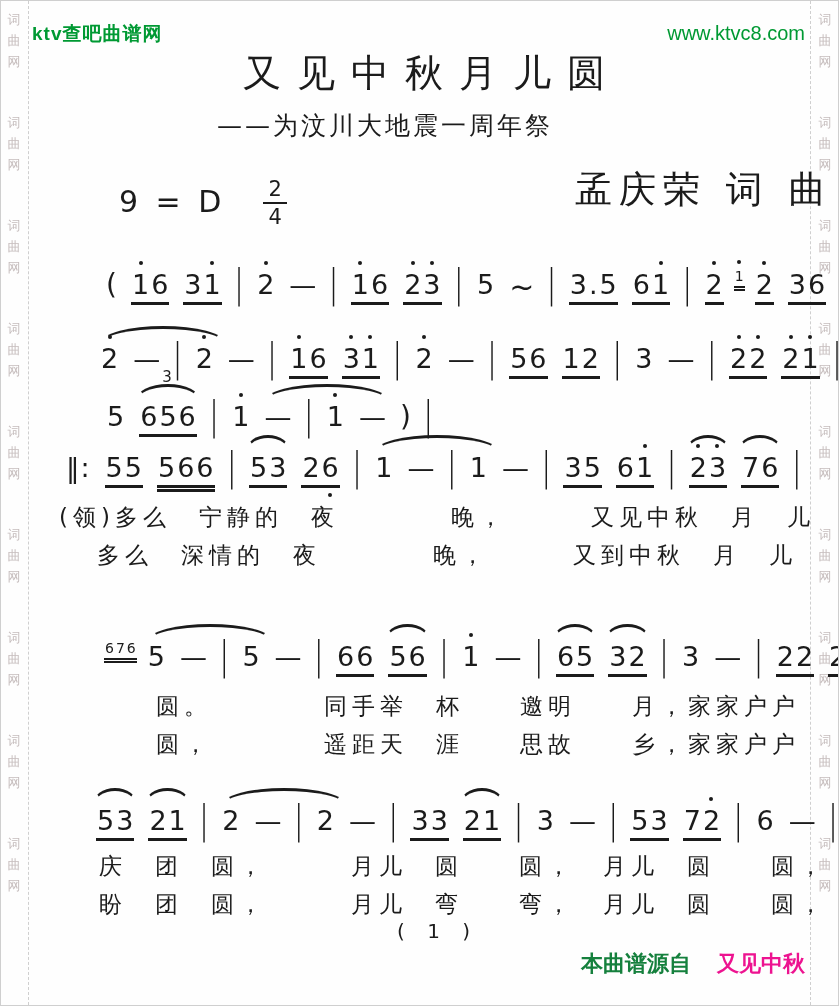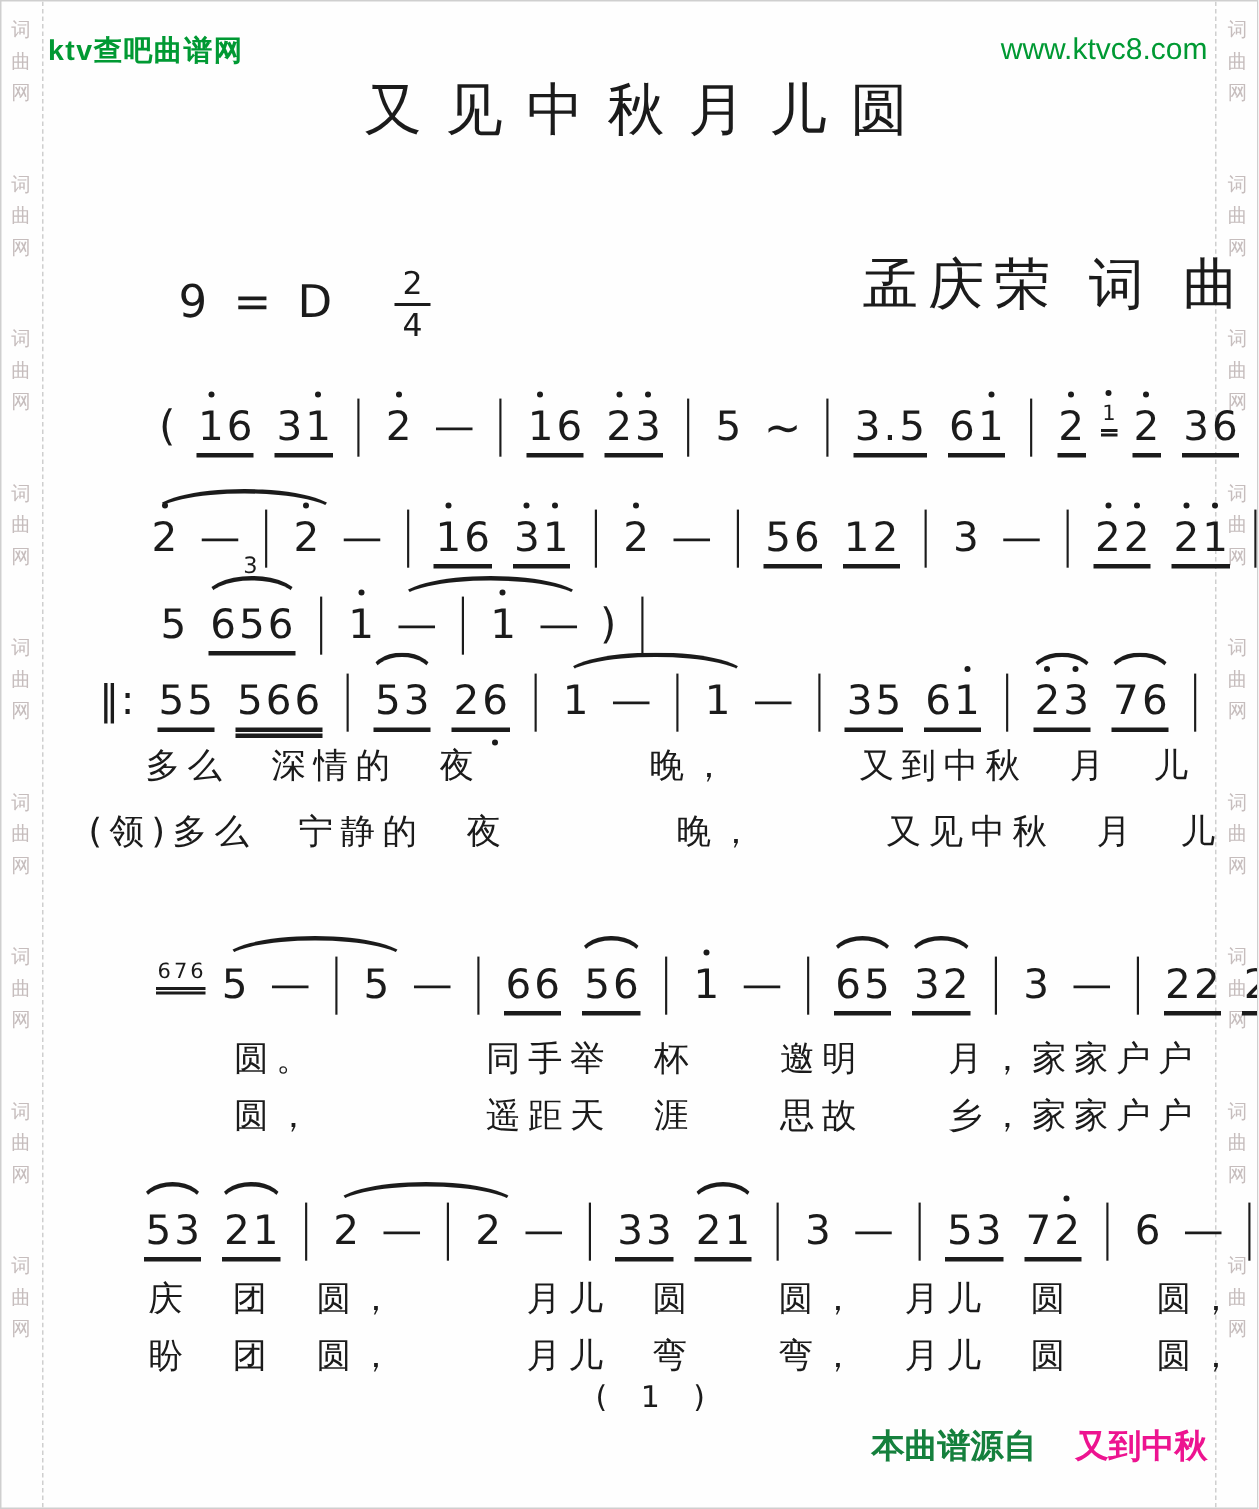--- a/index.html
+++ b/index.html
@@ -179,51 +179,52 @@
         <span>网</span>
       </div>
     </div>
   <div class="sep sep-left"></div>
   <div class="sep sep-right"></div>
 
   <div class="hdr-left">ktv查吧曲谱网</div>
   <div class="hdr-right">www.ktvc8.com</div>
 
   <h1 class="title hand">又见中秋月儿圆</h1>
+  <div class="subtitle hand">——为汶川大地震一周年祭</div>
 
   <div class="keysig hand">
     <span>9 = D</span><span class="frac"><span class="num">2</span><span class="den">4</span></span>
   </div>
   <div class="credit hand">孟庆荣 词 曲</div>
 
   <div id="score" class="hand">
       <div class="sys" id="sys-0">
         <div class="notes"><span class="tok paren">(</span><span class="tok u1"><span class="ch da">1</span><span class="ch">6</span></span><span class="tok u1"><span class="ch">3</span><span class="ch da">1</span></span><span class="tok bar">|</span><span class="tok"><span class="ch da">2</span></span><span class="tok dash">—</span><span class="tok bar">|</span><span class="tok u1"><span class="ch da">1</span><span class="ch">6</span></span><span class="tok u1"><span class="ch da">2</span><span class="ch da">3</span></span><span class="tok bar">|</span><span class="tok"><span class="ch">5</span></span><span class="tok tilde">~</span><span class="tok bar">|</span><span class="tok u1"><span class="ch">3</span><span class="ch">.</span><span class="ch">5</span></span><span class="tok u1"><span class="ch">6</span><span class="ch da">1</span></span><span class="tok bar">|</span><span class="tok u1"><span class="ch da">2</span></span><span class="tok u2 gr"><span class="ch da">1</span></span><span class="tok u1"><span class="ch da">2</span></span><span class="tok u1"><span class="ch">3</span><span class="ch">6</span></span><span class="tok bar">|</span></div>
       </div>
       <div class="sys" id="sys-1">
         <div class="notes"><span class="tok aw"><span class="ch da">2</span></span><span class="tok dash">—</span><span class="tok bar">|</span><span class="tok"><span class="ch da">2</span></span><span class="tok dash">—</span><span class="tok bar">|</span><span class="tok u1"><span class="ch da">1</span><span class="ch">6</span></span><span class="tok u1"><span class="ch da">3</span><span class="ch da">1</span></span><span class="tok bar">|</span><span class="tok"><span class="ch da">2</span></span><span class="tok dash">—</span><span class="tok bar">|</span><span class="tok u1"><span class="ch">5</span><span class="ch">6</span></span><span class="tok u1"><span class="ch">1</span><span class="ch">2</span></span><span class="tok bar">|</span><span class="tok"><span class="ch">3</span></span><span class="tok dash">—</span><span class="tok bar">|</span><span class="tok u1"><span class="ch da">2</span><span class="ch da">2</span></span><span class="tok u1"><span class="ch da">2</span><span class="ch da">1</span></span><span class="tok bar">|</span></div>
       </div>
       <div class="sys" id="sys-2">
         <div class="notes"><span class="tok"><span class="ch">5</span></span><span class="tok u1 a"><span class="ch">6</span><span class="ch">5</span><span class="ch">6</span><span class="tripnum">3</span></span><span class="tok bar">|</span><span class="tok"><span class="ch da">1</span></span><span class="tok dash aw">—</span><span class="tok bar">|</span><span class="tok"><span class="ch da">1</span></span><span class="tok dash">—</span><span class="tok paren">)</span><span class="tok bar">|</span></div>
       </div>
       <div class="sys" id="sys-3">
         <div class="notes"><span class="tok rep">‖:</span><span class="tok u1"><span class="ch">5</span><span class="ch">5</span></span><span class="tok u2"><span class="ch">5</span><span class="ch">6</span><span class="ch">6</span></span><span class="tok bar">|</span><span class="tok u1 a"><span class="ch">5</span><span class="ch">3</span></span><span class="tok u1"><span class="ch">2</span><span class="ch db">6</span></span><span class="tok bar">|</span><span class="tok aw"><span class="ch">1</span></span><span class="tok dash">—</span><span class="tok bar">|</span><span class="tok"><span class="ch">1</span></span><span class="tok dash">—</span><span class="tok bar">|</span><span class="tok u1"><span class="ch">3</span><span class="ch">5</span></span><span class="tok u1"><span class="ch">6</span><span class="ch da">1</span></span><span class="tok bar">|</span><span class="tok u1 a"><span class="ch da">2</span><span class="ch da">3</span></span><span class="tok u1 a"><span class="ch">7</span><span class="ch">6</span></span><span class="tok bar">|</span></div>
+        <div class="lyr lyr1">(领)多么　宁静的　夜　　　　晚，　　　又见中秋　月　儿</div>
         <div class="lyr lyr2">多么　深情的　夜　　　　晚，　　　又到中秋　月　儿</div>
-        <div class="lyr lyr1">(领)多么　宁静的　夜　　　　晚，　　　又见中秋　月　儿</div>
       </div>
       <div class="sys" id="sys-4">
         <div class="notes"><span class="tok u2 gr"><span class="ch">6</span><span class="ch">7</span><span class="ch">6</span></span><span class="tok aw"><span class="ch">5</span></span><span class="tok dash">—</span><span class="tok bar">|</span><span class="tok"><span class="ch">5</span></span><span class="tok dash">—</span><span class="tok bar">|</span><span class="tok u1"><span class="ch">6</span><span class="ch">6</span></span><span class="tok u1 a"><span class="ch">5</span><span class="ch">6</span></span><span class="tok bar">|</span><span class="tok"><span class="ch da">1</span></span><span class="tok dash">—</span><span class="tok bar">|</span><span class="tok u1 a"><span class="ch">6</span><span class="ch">5</span></span><span class="tok u1 a"><span class="ch">3</span><span class="ch">2</span></span><span class="tok bar">|</span><span class="tok"><span class="ch">3</span></span><span class="tok dash">—</span><span class="tok bar">|</span><span class="tok u1"><span class="ch">2</span><span class="ch">2</span></span><span class="tok u1"><span class="ch">2</span></span></div>
         <div class="lyr lyr1">圆。　　　　同手举　杯　　邀明　　月，家家户户</div>
         <div class="lyr lyr2">圆，　　　　遥距天　涯　　思故　　乡，家家户户</div>
       </div>
       <div class="sys" id="sys-5">
         <div class="notes"><span class="tok u1 a"><span class="ch">5</span><span class="ch">3</span></span><span class="tok u1 a"><span class="ch">2</span><span class="ch">1</span></span><span class="tok bar">|</span><span class="tok aw"><span class="ch">2</span></span><span class="tok dash">—</span><span class="tok bar">|</span><span class="tok"><span class="ch">2</span></span><span class="tok dash">—</span><span class="tok bar">|</span><span class="tok u1"><span class="ch">3</span><span class="ch">3</span></span><span class="tok u1 a"><span class="ch">2</span><span class="ch">1</span></span><span class="tok bar">|</span><span class="tok"><span class="ch">3</span></span><span class="tok dash">—</span><span class="tok bar">|</span><span class="tok u1"><span class="ch">5</span><span class="ch">3</span></span><span class="tok u1"><span class="ch">7</span><span class="ch da">2</span></span><span class="tok bar">|</span><span class="tok"><span class="ch">6</span></span><span class="tok dash">—</span><span class="tok bar">|</span></div>
         <div class="lyr lyr1">庆　团　圆，　　　月儿　圆　　圆，　月儿　圆　　圆，</div>
         <div class="lyr lyr2">盼　团　圆，　　　月儿　弯　　弯，　月儿　圆　　圆，</div>
       </div>
     </div>
 
   <div class="pagenum hand">( 1 )</div>
 
   <div class="footer">
-    <span class="src">本曲谱源自</span><span class="site">又到中秋</span>
+    <span class="src">本曲谱源自</span><span class="site">又见中秋</span>
   </div>
 </div>
 
 </body></html>

